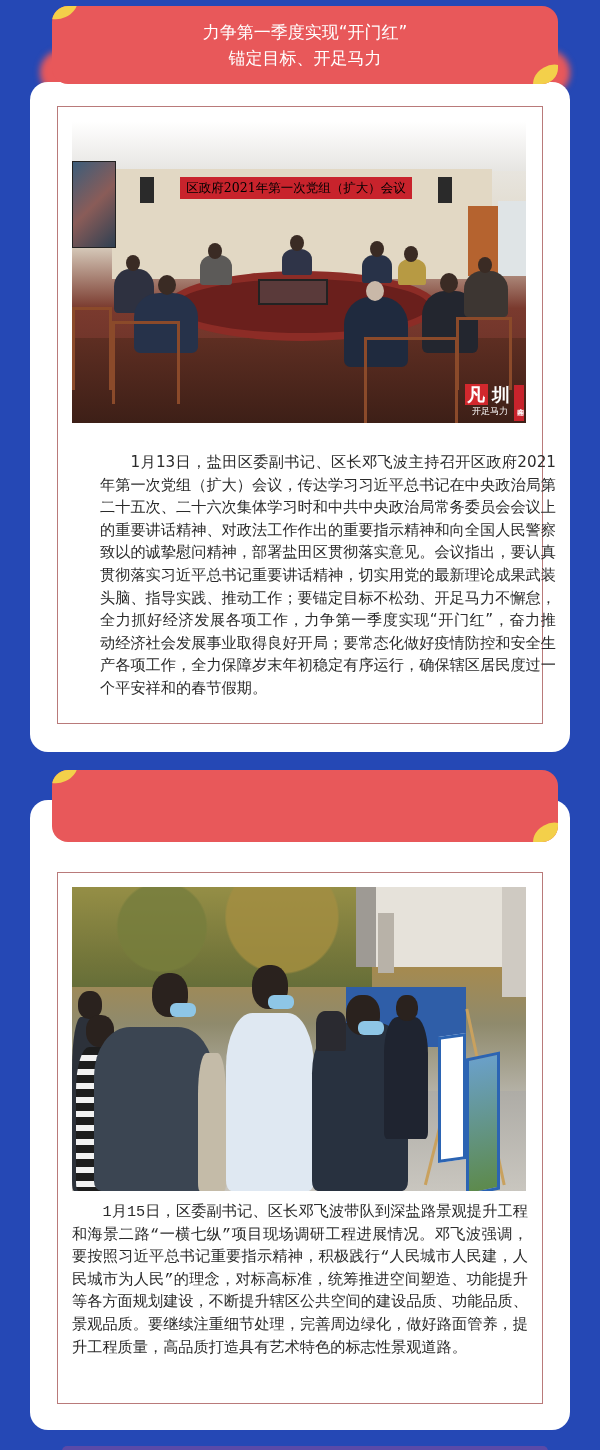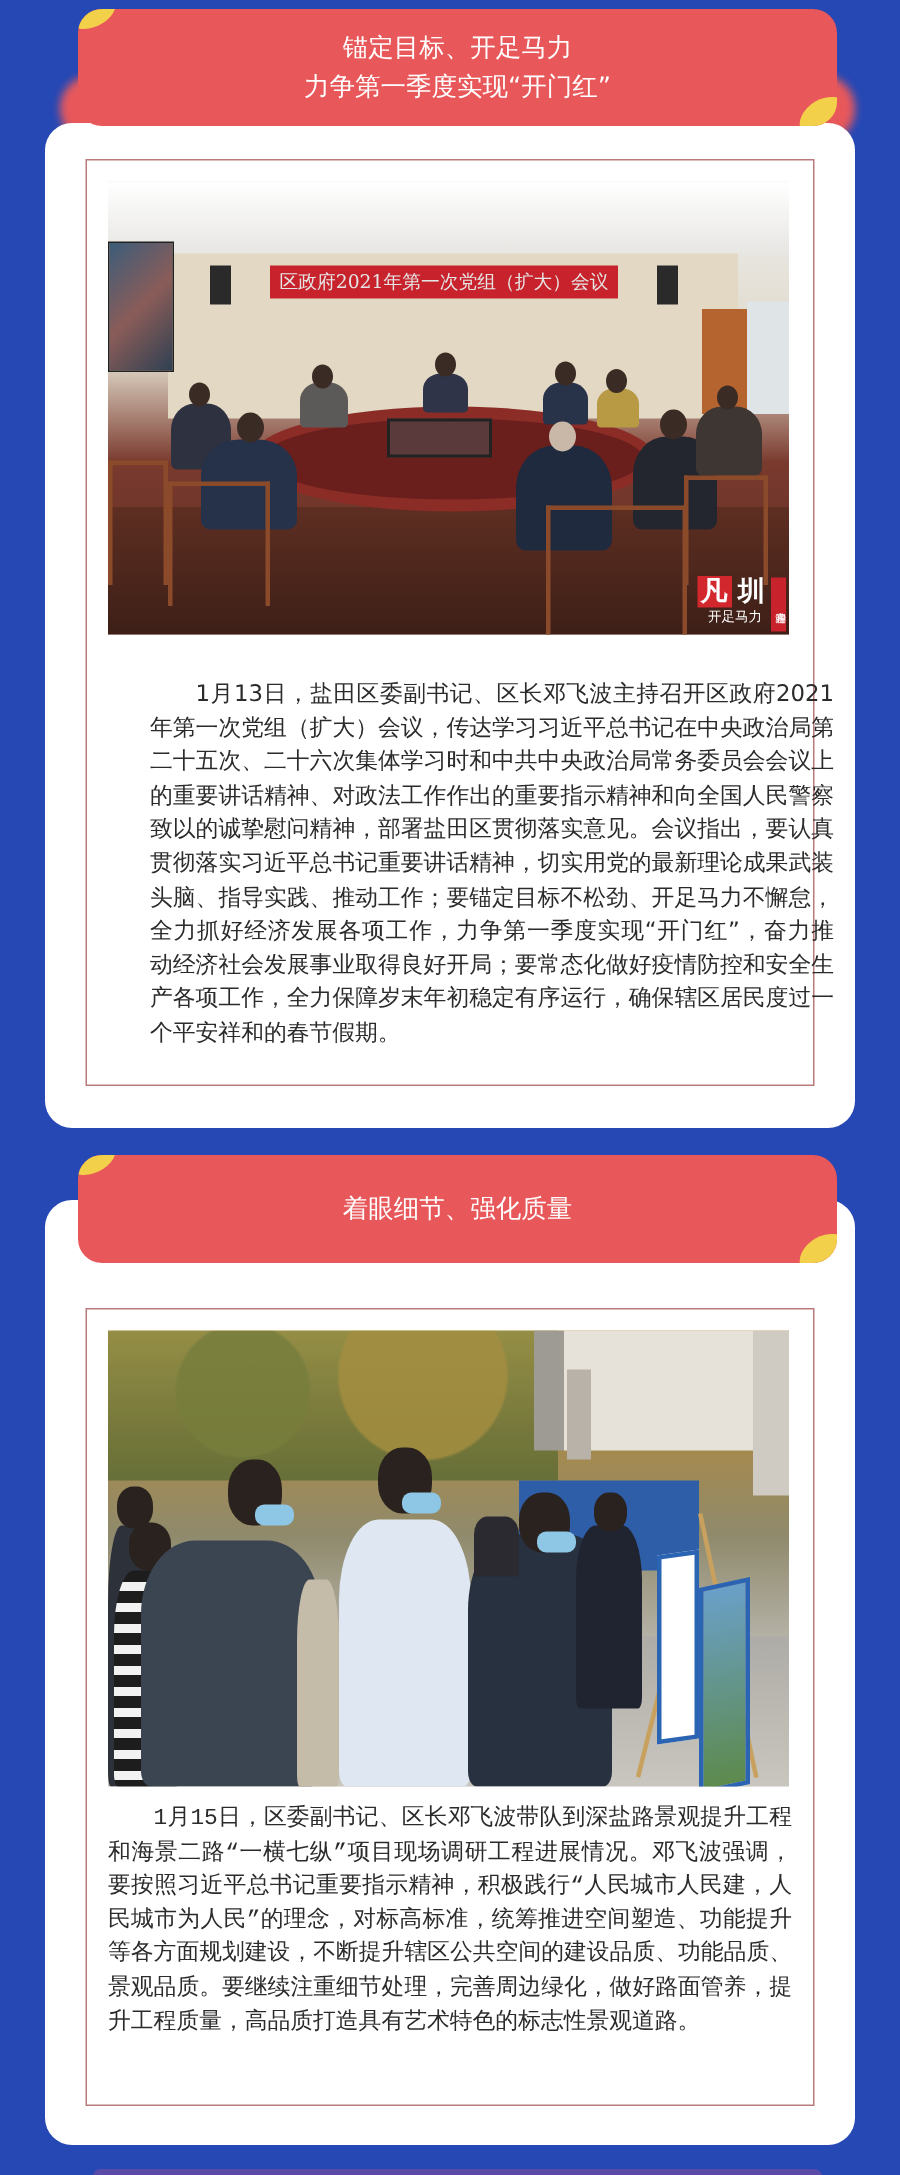--- a/index.html
+++ b/index.html
@@ -52,21 +52,21 @@
   
   .meet { background: linear-gradient(#efeeea 0%, #e7e4dd 18%, #ded6c6 40%, #7a3a2e 62%, #5b2a22 100%); }
   .meet .ceiling { position:absolute; left:0; top:0; width:100%; height:50px; background: linear-gradient(#ffffff,#e6e5e2); }
   .meet .wall { position:absolute; left:40px; top:48px; width:380px; height:110px; background:#e2d8c4; }
   .meet .screen-left { position:absolute; left:0; top:40px; width:42px; height:85px; background: linear-gradient(135deg,#3c5d7a,#8a5c58,#2f4052); border:1px solid #222; }
   .meet .door { position:absolute; right:28px; top:85px; width:30px; height:70px; background:#b5632f; }
   .meet .window { position:absolute; right:0; top:80px; width:28px; height:75px; background:#dfe4e6; }
   .meet .speaker { position:absolute; top:56px; width:14px; height:26px; background:#2a2a2a; }
   .meet .sign {
     position:absolute; left:108px; top:56px; width:232px; height:22px;
-    background:#c8232c; color:#e5e5e5; font-family:"DejaVu Serif", serif;
+    background:#c8232c; color:#000000; font-family:"DejaVu Serif", serif;
     font-size:12.5px; line-height:22px; text-align:center; white-space:nowrap;
   }
   .meet .table-ring { position:absolute; left:95px; top:150px; width:270px; height:70px; border-radius:50%; background:#6a1f1c; border:8px solid #8c2c26; box-sizing:border-box; }
   .meet .floor { position:absolute; left:0; bottom:0; width:100%; height:85px; background: linear-gradient(#5e2e22,#3d1f17); }
   .meet .person { position:absolute; border-radius:40% 40% 10% 10%; background:#26304a; }
   .meet .head { position:absolute; width:14px; height:16px; border-radius:50%; background:#3a2b24; }
   .meet .tv { position:absolute; left:186px; top:158px; width:66px; height:22px; background:#5a3a3a; border:2px solid #222; }
   .meet .chair { position:absolute; border:3px solid #8b4a2a; border-bottom:none; background: transparent; }
   .watermark {
     position:absolute; right:2px; bottom:2px; width:68px; height:36px;
@@ -139,22 +139,22 @@
         </div>
       </div>
       <div class="body-text" style="top:344px;margin-left:28px;">
         <p>1月13日，盐田区委副书记、区长邓飞波主持召开区政府2021年第一次党组（扩大）会议，传达学习习近平总书记在中央政治局第二十五次、二十六次集体学习时和中共中央政治局常务委员会会议上的重要讲话精神、对政法工作作出的重要指示精神和向全国人民警察致以的诚挚慰问精神，部署盐田区贯彻落实意见。会议指出，要认真贯彻落实习近平总书记重要讲话精神，切实用党的最新理论成果武装头脑、指导实践、推动工作；要锚定目标不松劲、开足马力不懈怠，全力抓好经济发展各项工作，力争第一季度实现“开门红”，奋力推动经济社会发展事业取得良好开局；要常态化做好疫情防控和安全生产各项工作，全力保障岁末年初稳定有序运行，确保辖区居民度过一个平安祥和的春节假期。</p>
       </div>
     </div>
   </div>
   <div class="banner" style="top:6px; height:78px;">
     <div class="coin-tl"></div>
     <div class="coin-br"></div>
+    <div class="banner-line">力争第一季度实现“开门红”</div>
     <div class="banner-line">锚定目标、开足马力</div>
-    <div class="banner-line">力争第一季度实现“开门红”</div>
   </div>
 </div>
 
 <div class="section" style="top:770px; height:670px;">
   <div class="card" style="top:30px; height:630px;">
     <div class="frame" style="top:72px; height:530px;font-family:Liberation Mono, monospace;">
       <div class="photo outdoor" style="top:14px; height:304px;">
         <div class="trees"></div>
         <div class="sky"></div>
         <div class="building" style="left:284px;width:20px;height:80px;"></div>
@@ -187,17 +187,16 @@
         <div class="board" style="left:394px;top:168px;width:28px;height:132px;transform:skewY(-12deg);background:linear-gradient(#6aa0c8,#5d8a4c);"></div>
       </div>
       <div class="body-text" style="top:328px;">
         <p>1月15日，区委副书记、区长邓飞波带队到深盐路景观提升工程和海景二路“一横七纵”项目现场调研工程进展情况。邓飞波强调，要按照习近平总书记重要指示精神，积极践行“人民城市人民建，人民城市为人民”的理念，对标高标准，统筹推进空间塑造、功能提升等各方面规划建设，不断提升辖区公共空间的建设品质、功能品质、景观品质。要继续注重细节处理，完善周边绿化，做好路面管养，提升工程质量，高品质打造具有艺术特色的标志性景观道路。</p>
       </div>
     </div>
   </div>
   <div class="banner" style="top:0; height:72px;">
     <div class="coin-tl"></div>
     <div class="coin-br"></div>
-    <div class="banner-line">着眼细节、强化质量</div>
   </div>
 </div>
 
 <div style="position:absolute; left:62px; top:1446px; width:486px; height:10px; background:#5a4aa8; border-radius:6px;"></div>
 
 </body></html>

